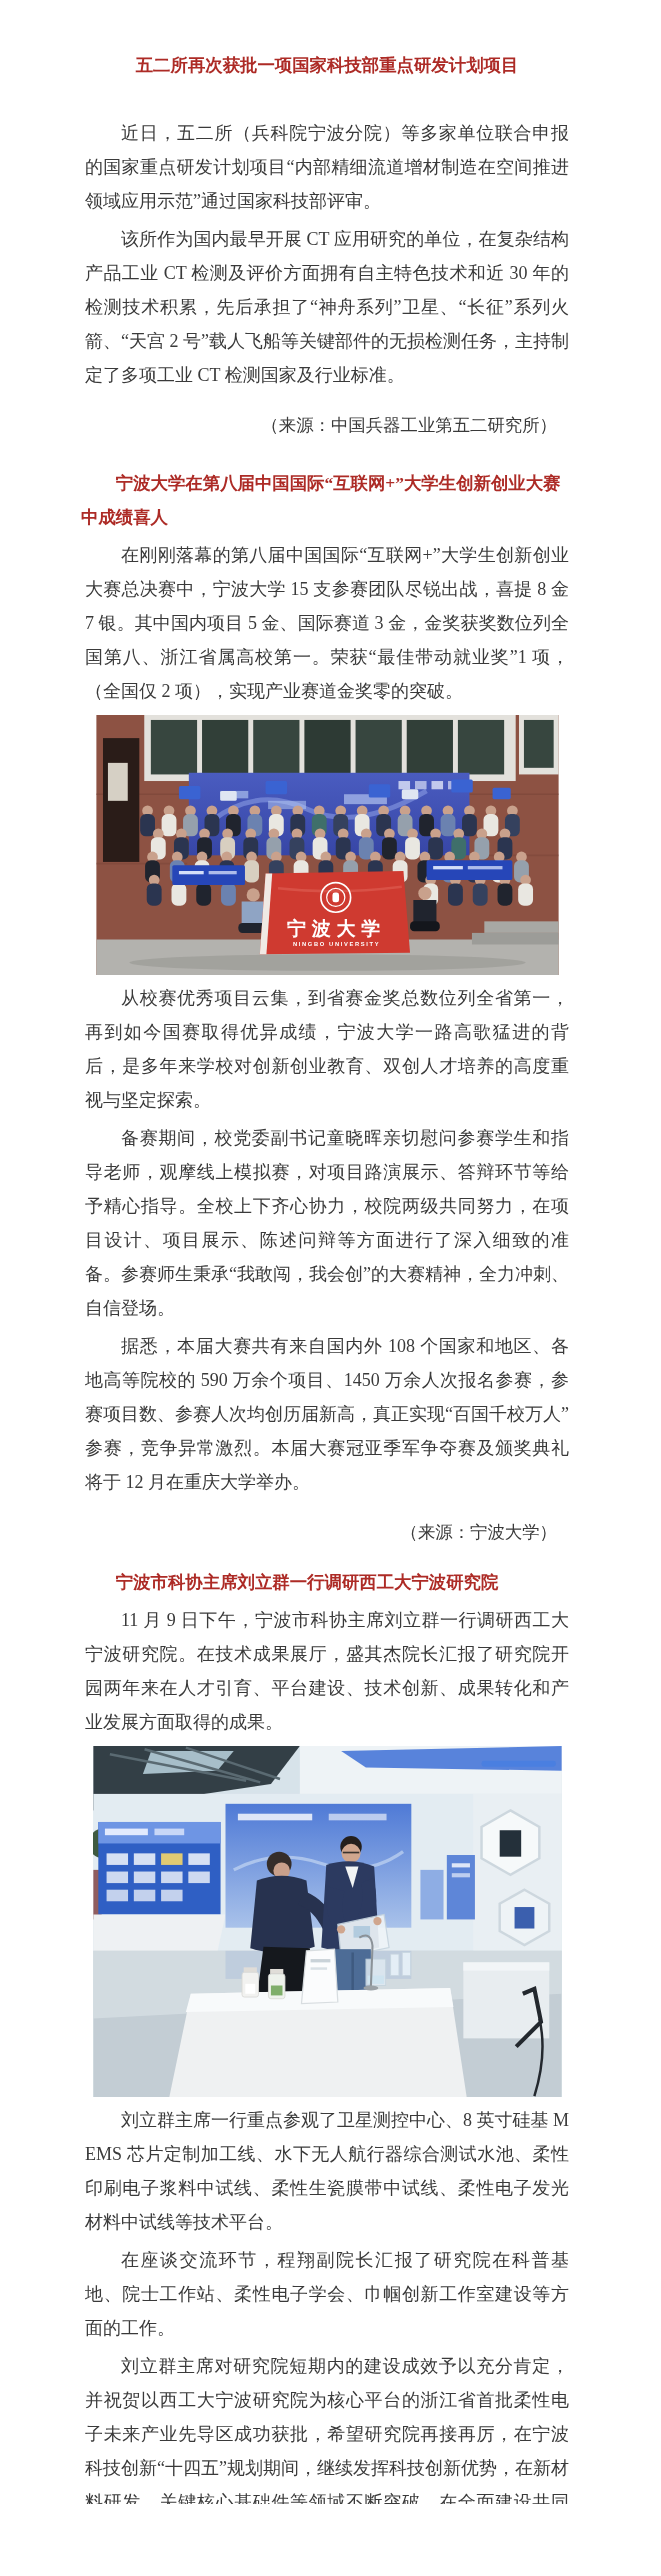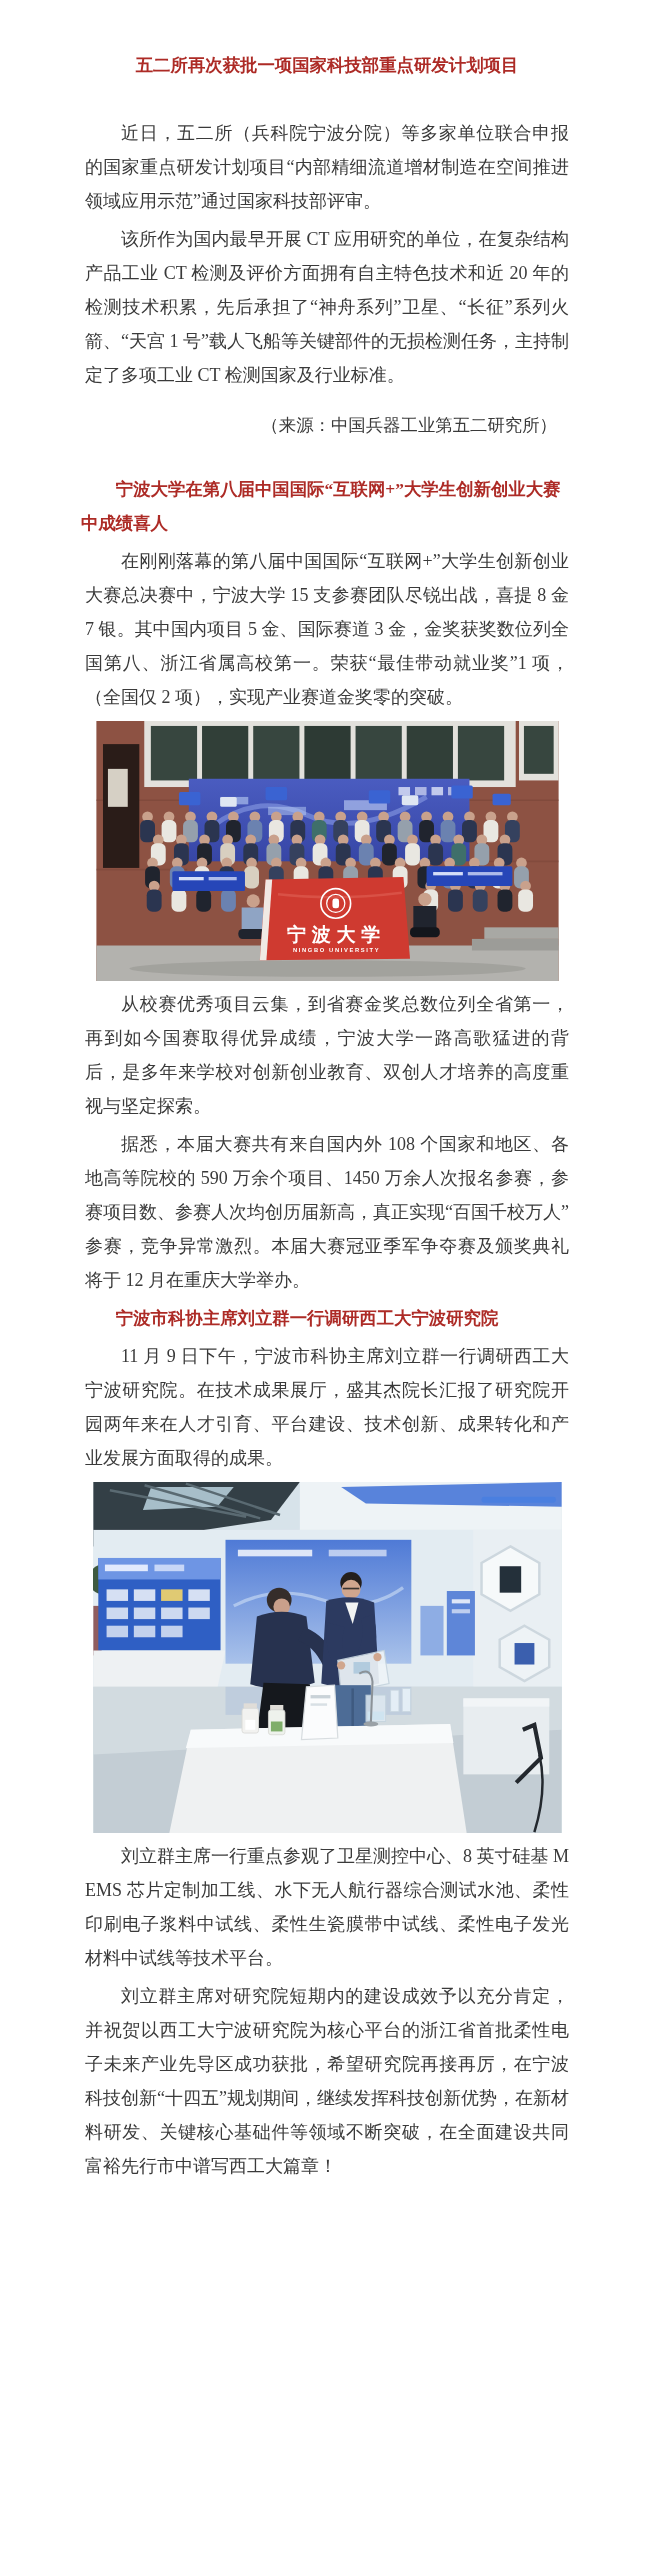--- a/index.html
+++ b/index.html
@@ -21,40 +21,40 @@
   }
   .title-center{
     font-size:17.4px;line-height:35px;margin:0 0 33px 0;
     color:var(--accent-red,#ad2b26);font-weight:bold;text-align:center;
   }
   .title-para{
     font-size:17.4px;line-height:34px;margin:0;
     color:var(--accent-red,#ad2b26);font-weight:bold;
     text-align:left;text-indent:2em;word-break:break-all;
   }
-  .gap-top{margin-top:30px;}
+  .gap-top{margin-top:24px;}
   .source-line{
     font-size:17.4px;line-height:34px;margin:16px;
     text-align:right;text-indent:0;
   }
   .photo-wrap{display:flex;justify-content:center;margin:6.6px 0;align-items:center;}
   .photo-frame{display:block;}
   .banner-cn{font-family:"Liberation Serif","DejaVu Serif",serif;font-weight:bold;}
   .banner-en{font-family:"Liberation Sans","DejaVu Sans",sans-serif;font-weight:bold;}
 </style>
 </head>
 <body>
 
 <div class="page">
   <div class="content">
 
     <section>
       <h2 class="title-center">五二所再次获批一项国家科技部重点研发计划项目</h2>
       <p class="body-p">近日，五二所（兵科院宁波分院）等多家单位联合申报的国家重点研发计划项目“内部精细流道增材制造在空间推进领域应用示范”通过国家科技部评审。</p>
-      <p class="body-p">该所作为国内最早开展 CT 应用研究的单位，在复杂结构产品工业 CT 检测及评价方面拥有自主特色技术和近 20 年的检测技术积累，先后承担了“神舟系列”卫星、“长征”系列火箭、“天宫 1 号”载人飞船等关键部件的无损检测任务，主持制定了多项工业 CT 检测国家及行业标准。</p>
+      <p class="body-p">该所作为国内最早开展 CT 应用研究的单位，在复杂结构产品工业 CT 检测及评价方面拥有自主特色技术和近 30 年的检测技术积累，先后承担了“神舟系列”卫星、“长征”系列火箭、“天宫 2 号”载人飞船等关键部件的无损检测任务，主持制定了多项工业 CT 检测国家及行业标准。</p>
       <p class="source-line">（来源：中国兵器工业第五二研究所）</p>
     </section>
 
     <section>
       <h2 class="title-para gap-top">宁波大学在第八届中国国际“互联网+”大学生创新创业大赛中成绩喜人</h2>
       <p class="body-p">在刚刚落幕的第八届中国国际“互联网+”大学生创新创业大赛总决赛中，宁波大学 15 支参赛团队尽锐出战，喜提 8 金 7 银。其中国内项目 5 金、国际赛道 3 金，金奖获奖数位列全国第八、浙江省属高校第一。荣获“最佳带动就业奖”1 项，（全国仅 2 项），实现产业赛道金奖零的突破。</p>
 
       <figure class="photo-wrap" style="margin:6.6px 0;">
         <svg class="photo-frame" width="463" height="260" viewBox="0 0 560 315" role="img">
           <defs>
@@ -207,21 +207,23 @@
               <circle cx="290" cy="221" r="11" fill="none" stroke="#ffffff" stroke-width="1.5"></circle>
               <rect x="286" y="215" width="8" height="12" rx="3" fill="#ffffff"></rect>
             </g>
             <text class="banner-cn" x="291" y="266" font-size="23" fill="#ffffff" text-anchor="middle" letter-spacing="7">宁波大学</text>
             <text class="banner-en" x="291" y="280" font-size="7" fill="#ffffff" text-anchor="middle" letter-spacing="2">NINGBO UNIVERSITY</text>
           </g>
         </svg>
       </figure>
 
       <p class="body-p">从校赛优秀项目云集，到省赛金奖总数位列全省第一，再到如今国赛取得优异成绩，宁波大学一路高歌猛进的背后，是多年来学校对创新创业教育、双创人才培养的高度重视与坚定探索。</p>
+      <p class="body-p">备赛期间，校党委副书记童晓晖亲切慰问参赛学生和指导老师，观摩线上模拟赛，对项目路演展示、答辩环节等给予精心指导。全校上下齐心协力，校院两级共同努力，在项目设计、项目展示、陈述问辩等方面进行了深入细致的准备。参赛师生秉承“我敢闯，我会创”的大赛精神，全力冲刺、自信登场。</p>
       <p class="body-p">据悉，本届大赛共有来自国内外 108 个国家和地区、各地高等院校的 590 万余个项目、1450 万余人次报名参赛，参赛项目数、参赛人次均创历届新高，真正实现“百国千校万人”参赛，竞争异常激烈。本届大赛冠亚季军争夺赛及颁奖典礼将于 12 月在重庆大学举办。</p>
+      <p class="source-line">（来源：宁波大学）</p>
     </section>
 
     <section>
       <h2 class="title-para">宁波市科协主席刘立群一行调研西工大宁波研究院</h2>
       <p class="body-p">11 月 9 日下午，宁波市科协主席刘立群一行调研西工大宁波研究院。在技术成果展厅，盛其杰院长汇报了研究院开园两年来在人才引育、平台建设、技术创新、成果转化和产业发展方面取得的成果。</p>
 
       <figure class="photo-wrap" style="margin:6.6px 0;">
         <svg class="photo-frame" width="469" height="351" viewBox="0 0 567 425" role="img">
           <defs>
             <linearGradient id="g2" x1="0" y1="0" x2="0" y2="1">
@@ -343,19 +345,20 @@
           <g>
             <rect x="448" y="262" width="104" height="92" fill="#e8edf0"></rect>
             <rect x="448" y="262" width="104" height="10" fill="#f2f5f7"></rect>
             <path d="M520,300 l14,-6 l8,40 l-30,30" stroke="#23282e" stroke-width="5" fill="none"></path>
             <path d="M540,330 q10,42 -6,94" stroke="#23282e" stroke-width="3" fill="none"></path>
           </g>
         </svg>
       </figure>
 
       <p class="body-p">刘立群主席一行重点参观了卫星测控中心、8 英寸硅基 MEMS 芯片定制加工线、水下无人航行器综合测试水池、柔性印刷电子浆料中试线、柔性生瓷膜带中试线、柔性电子发光材料中试线等技术平台。</p>
+      <p class="body-p">在座谈交流环节，程翔副院长汇报了研究院在科普基地、院士工作站、柔性电子学会、巾帼创新工作室建设等方面的工作。</p>
       <p class="body-p">刘立群主席对研究院短期内的建设成效予以充分肯定，并祝贺以西工大宁波研究院为核心平台的浙江省首批柔性电子未来产业先导区成功获批，希望研究院再接再厉，在宁波科技创新“十四五”规划期间，继续发挥科技创新优势，在新材料研发、关键核心基础件等领域不断突破，在全面建设共同富裕先行市中谱写西工大篇章！</p>
 
     </section>
 
   </div>
 </div>
 
 
 </body></html>

